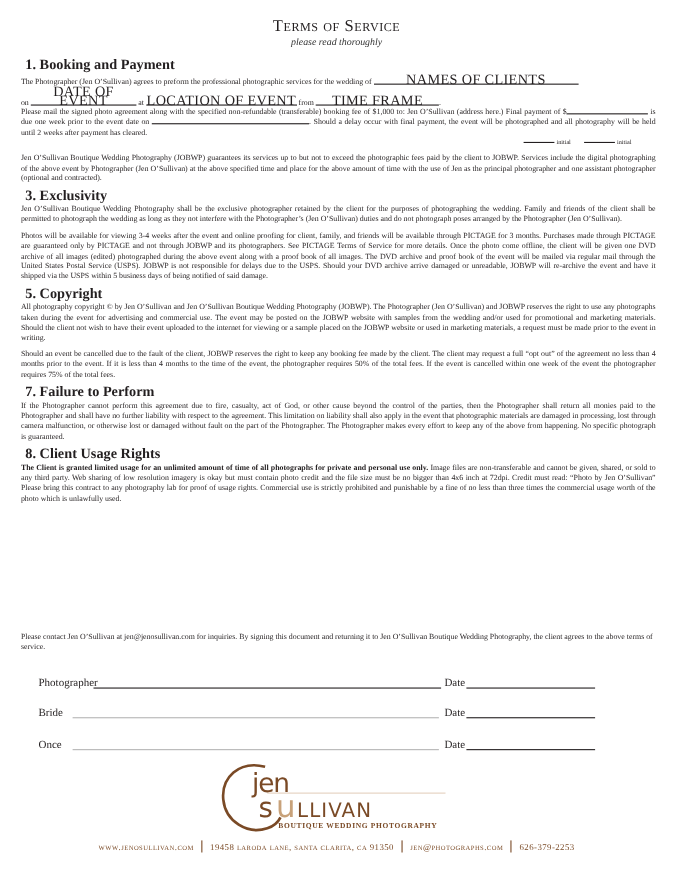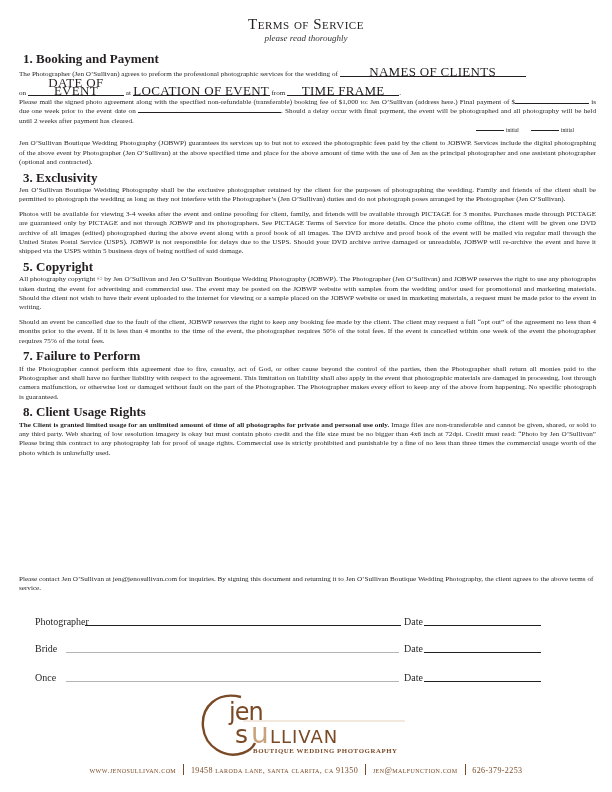--- a/index.html
+++ b/index.html
@@ -119,16 +119,16 @@
 
       <text x="40" y="50" font-family="DejaVu Sans, sans-serif" font-size="25" fill="#7a4a26">s</text>
       <text x="56" y="50" font-family="DejaVu Sans, sans-serif" font-size="28" fill="#c8a27a">u</text>
       <text x="75" y="50" font-family="DejaVu Sans, sans-serif" font-size="25" font-variant="small-caps" fill="#7a4a26" letter-spacing="1">llivan</text>
 
       <text x="58" y="60" font-family="Liberation Serif, serif" font-size="6.8" font-weight="bold" fill="#7a4a26" letter-spacing="0.6">BOUTIQUE WEDDING PHOTOGRAPHY</text>
     </svg>
   </div>
 
   <div class="footer">
-    <span>www.jenosullivan.com</span><span class="sep"></span><span>19458 laroda lane, santa clarita, ca 91350</span><span class="sep"></span><span>jen@malfunction.com</span><span class="sep"></span><span>626-379-2253</span>
+    <span>www.jenosullivan.com</span><span class="sep"></span><span>19458 laroda lane, santa clarita, ca 91350</span><span class="sep"></span><span>jen@photographs.com</span><span class="sep"></span><span>626-379-2253</span>
   </div>
 
 </div>
 
 </body></html>

